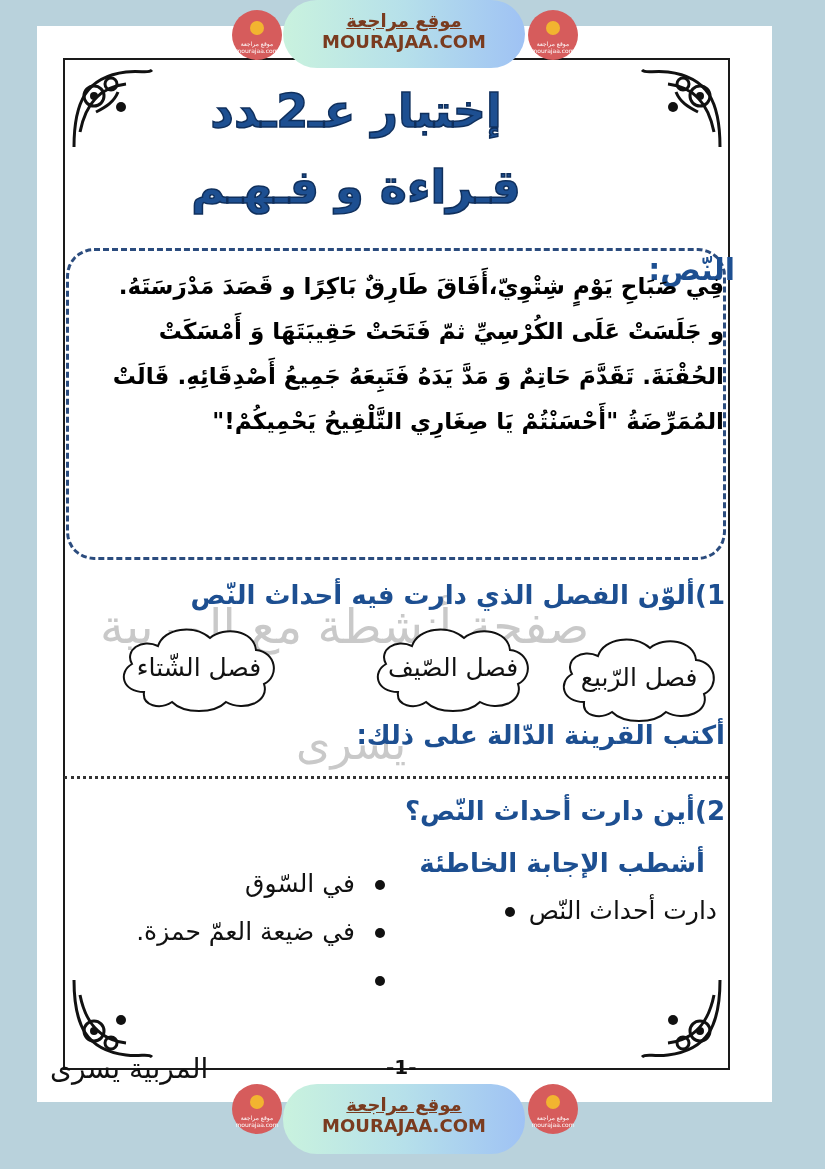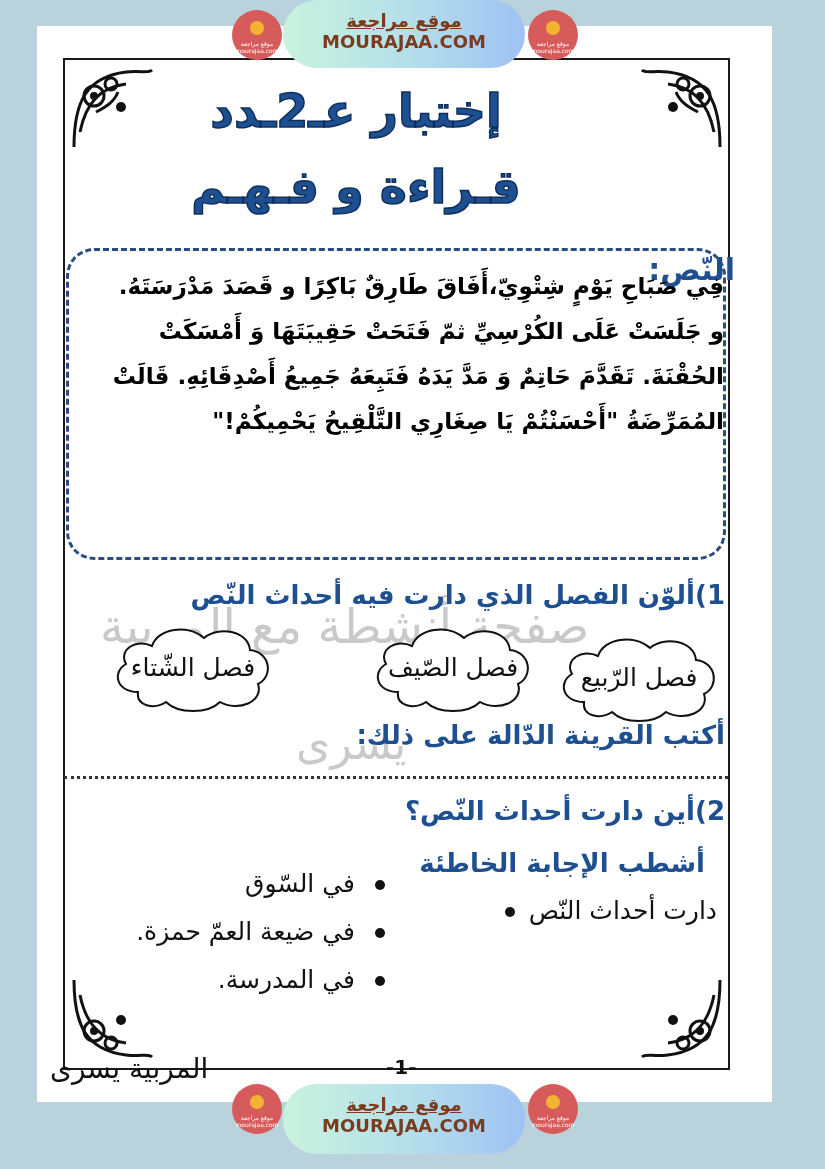--- a/index.html
+++ b/index.html
@@ -70,21 +70,21 @@
     position:absolute; width:170px; height:90px;
   }
   .cloud svg { position:absolute; left:0; top:0; width:100%; height:100%; }
   .cloud span {
     position:absolute; left:0; top:0; width:100%; height:100%;
     display:flex; align-items:center; justify-content:center;
     direction:rtl; font-size:25px; color:#111;
   }
   .cloud-1 { left:554px; top:632px; }
   .cloud-2 { left:368px; top:622px; }
-  .cloud-3 { left:108px; top:622px; }
+  .cloud-3 { left:114px; top:622px; }
 
   .dotted-line {
     position:absolute; left:64px; top:776px; width:664px; height:0;
     border-top:3px dotted #333;
   }
 
   .bullets {
     position:absolute; direction:rtl; font-size:25px; color:#111;
     list-style:none; margin:0; padding:0;
   }
@@ -220,21 +220,21 @@
 <div class="dotted-line"></div>
 
 <div class="question q2">2)أين دارت أحداث النّص؟</div>
 <div class="question q2b">أشطب الإجابة الخاطئة</div>
 
 <div class="stem"><span>دارت أحداث النّص</span><span class="dot"></span></div>
 
 <ul class="bullets b-left">
   <li><span class="dot"></span><span>في السّوق</span></li>
   <li><span class="dot"></span><span>في ضيعة العمّ حمزة.</span></li>
-  <li><span class="dot"></span><span>في المدرسة.</span></li>
+  <li><span class="dot"></span></li>
 </ul>
 
 <div class="page-num">-1-</div>
 <div class="author">المربية يسرى</div>
 
 <div class="badge badge-tl">
     <div class="logo"></div>
     <div class="txt">موقع مراجعة mourajaa.com</div>
   </div>
 <div class="banner banner-top">

